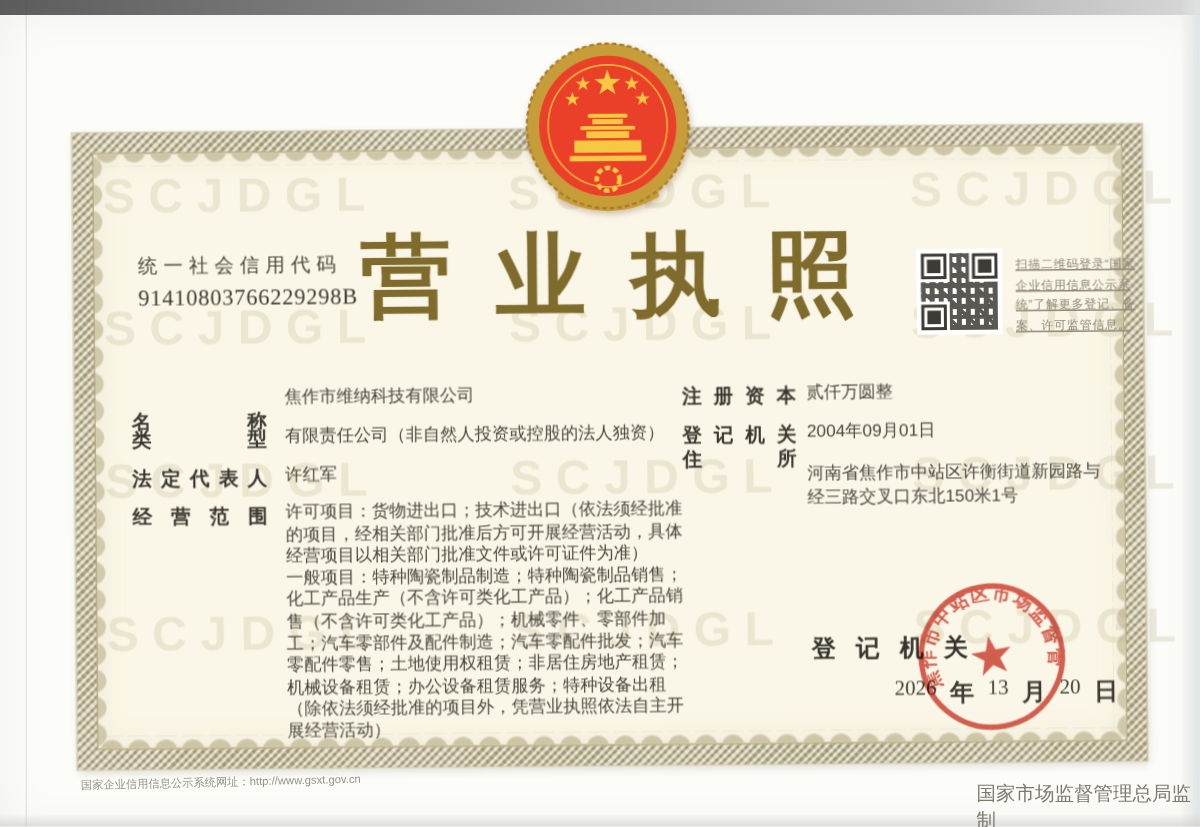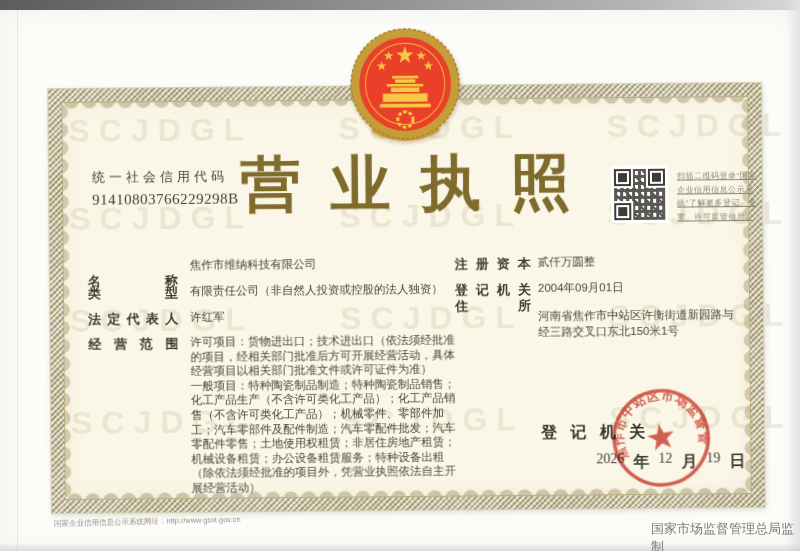--- a/index.html
+++ b/index.html
@@ -162,23 +162,23 @@
     <div class="flabel r-label" style="top:196px">登记机关</div>
     <div class="fvalue r-value" style="top:196px">2004年09月01日</div>
 
     <div class="flabel r-label" style="top:212px">住所</div>
     <div class="fvalue r-value" style="top:224px;line-height:15.5px">河南省焦作市中站区许衡街道新园路与经三路交叉口东北150米1号</div>
 
     <div class="authority">登记机关</div>
     <div class="date-row">
       <span class="date-num">2026</span>
       <span class="date-cjk">年</span>
-      <span class="date-num">12</span>
+      <span class="date-num">13</span>
       <span class="date-cjk">月</span>
-      <span class="date-num">19</span>
+      <span class="date-num">20</span>
       <span class="date-cjk" style="margin-right:0">日</span>
     </div>
 
     <div class="seal">
       <svg viewBox="0 0 104 104" width="104" height="104">
         <circle cx="52" cy="52" r="47" fill="none" stroke="#cf4437" stroke-width="3.6"></circle>
         <path id="sealArc" d="M 16 66 A 38.5 38.5 0 1 1 88 66" fill="none"></path>
         <text font-size="12.5" fill="#cf4437" font-weight="bold" letter-spacing="1">
           <textPath href="#sealArc" startOffset="0">焦作市中站区市场监督管理局</textPath>
         </text>

